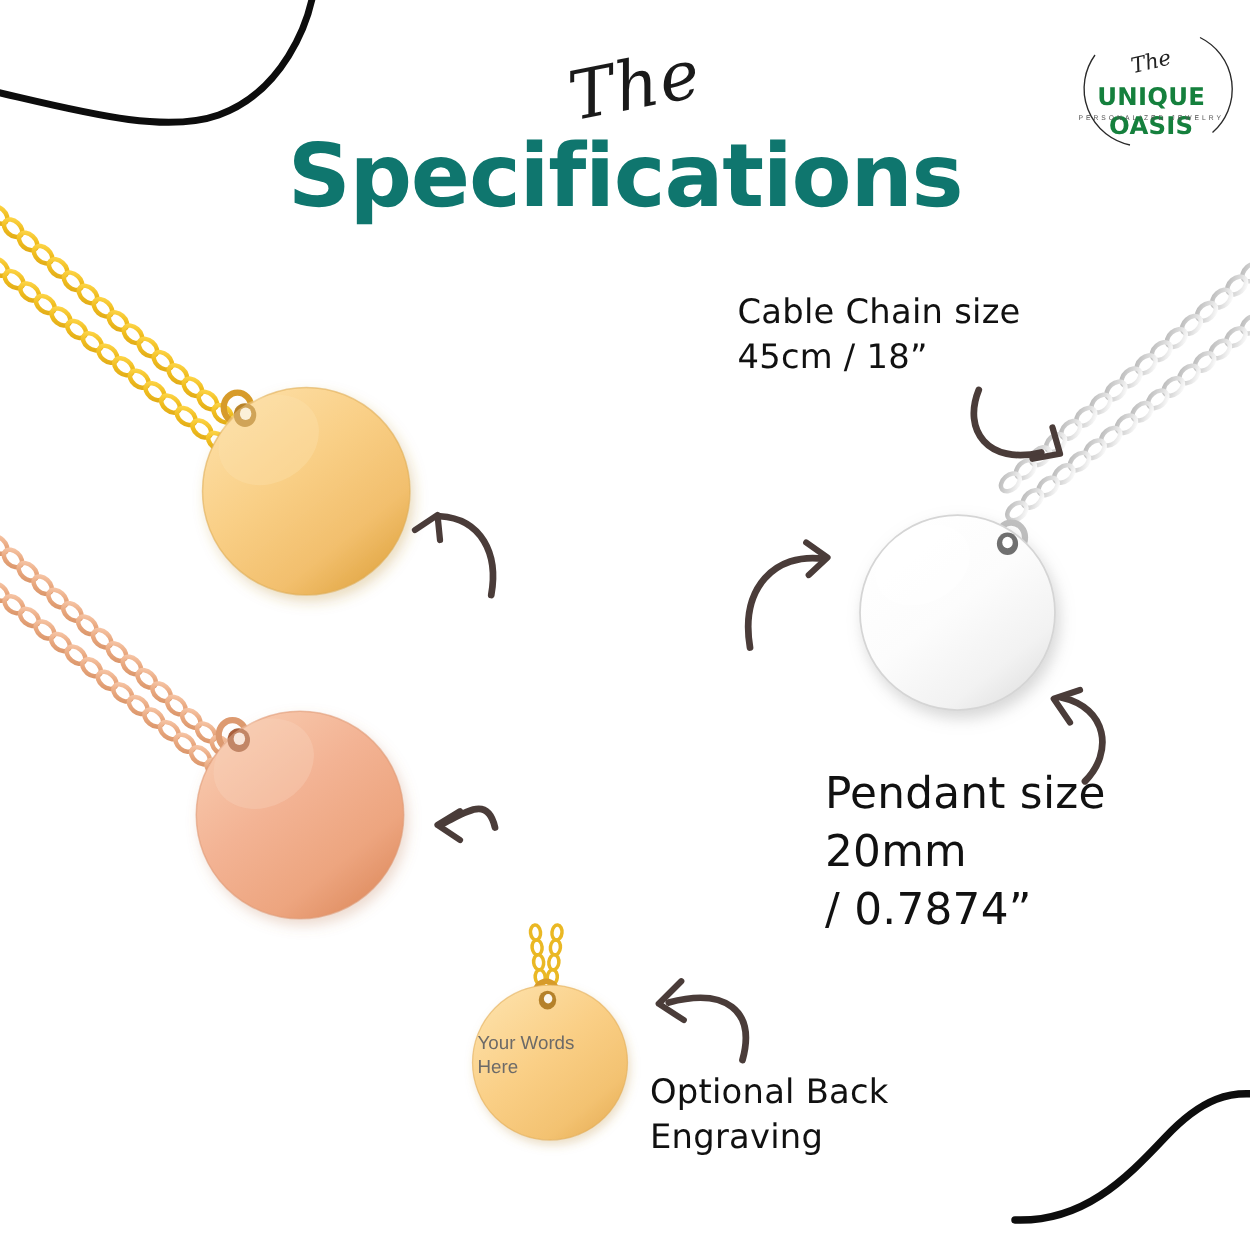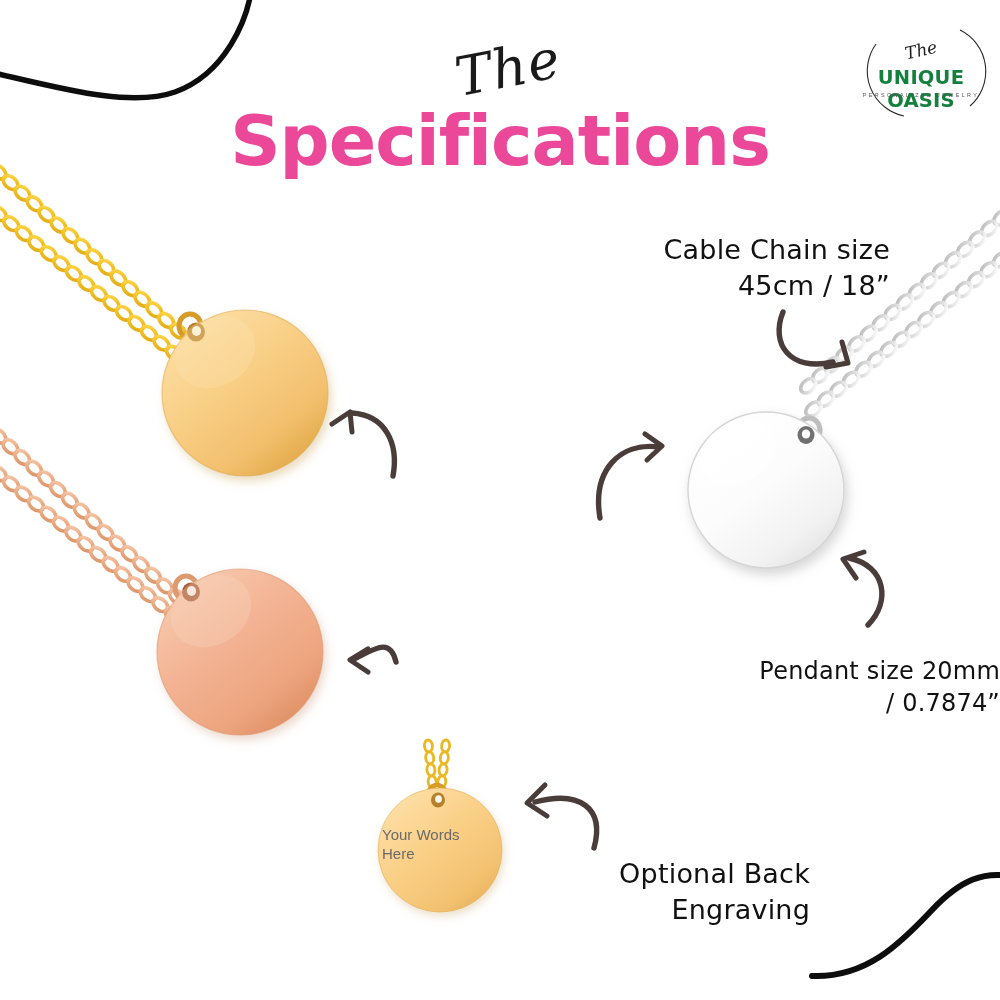--- a/index.html
+++ b/index.html
@@ -23,21 +23,21 @@
     font-family:"DejaVu Serif", serif;
     font-style:italic;font-weight:400;
     font-size:54px;color:#1a1a1a;
     letter-spacing:1px;
     transform:rotate(-11deg) translateX(8px);
     z-index:3;
   }
   .title-main{
     position:absolute;left:0;top:86px;width:1000px;text-align:center;
     font-family:"DejaVu Sans", sans-serif;
-    font-weight:700;font-size:70px;color:#ec4899;
+    font-weight:700;font-size:70px;color:#0f766e;
     letter-spacing:-1px;line-height:1;
     z-index:2;
   }
 
   
   .logo{
     position:absolute;left:848px;top:22px;width:146px;height:104px;
     z-index:5;
   }
   .logo-name{
@@ -56,28 +56,28 @@
     font-size:17px;color:#222;
     transform:rotate(-13deg);
   }
 
   
   .callout{
     position:absolute;
     font-family:"DejaVu Sans", sans-serif;
     font-weight:400;
     color:#111111;
-    text-align:right;
+    text-align:left;
     line-height:1.33;
     letter-spacing:0.2px;
     white-space:pre-line;
   }
   #callout-chain{left:590px;top:232px;width:300px;font-size:27px;}
   #callout-plating{left:345px;top:510px;width:320px;font-size:27px;}
-  #callout-pendant{left:660px;top:656px;width:340px;font-size:24px;}
+  #callout-pendant{left:660px;top:612px;width:340px;font-size:35px;}
   #callout-engraving{left:520px;top:856px;width:290px;font-size:27px;}
 
   
   .engrave-text{
     position:absolute;left:382px;top:826px;width:116px;
     text-align:left;
     font-family:"Liberation Sans", sans-serif;
     font-size:15px;color:#6c6a68;line-height:1.25;
     white-space:pre-line;
     z-index:6;

